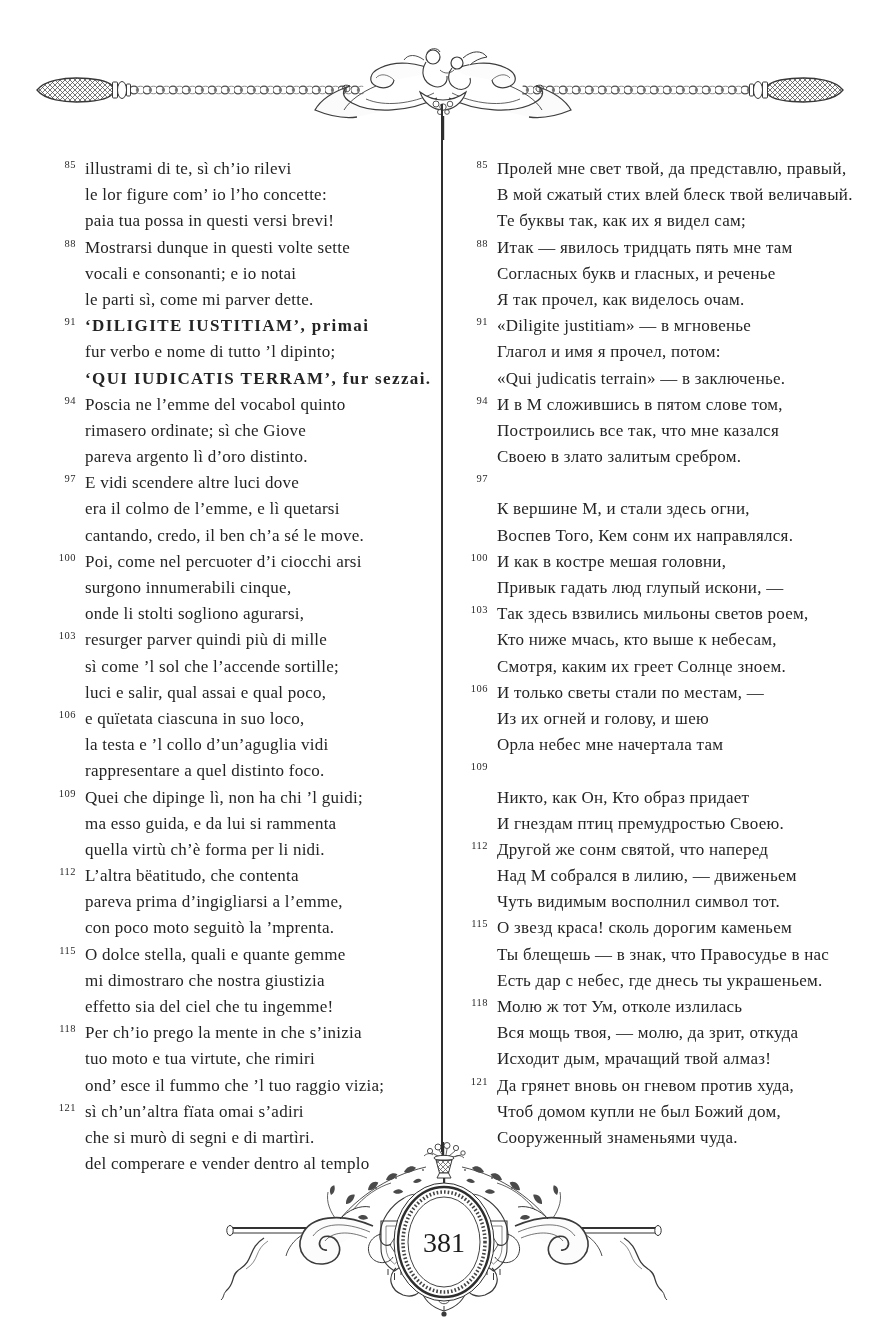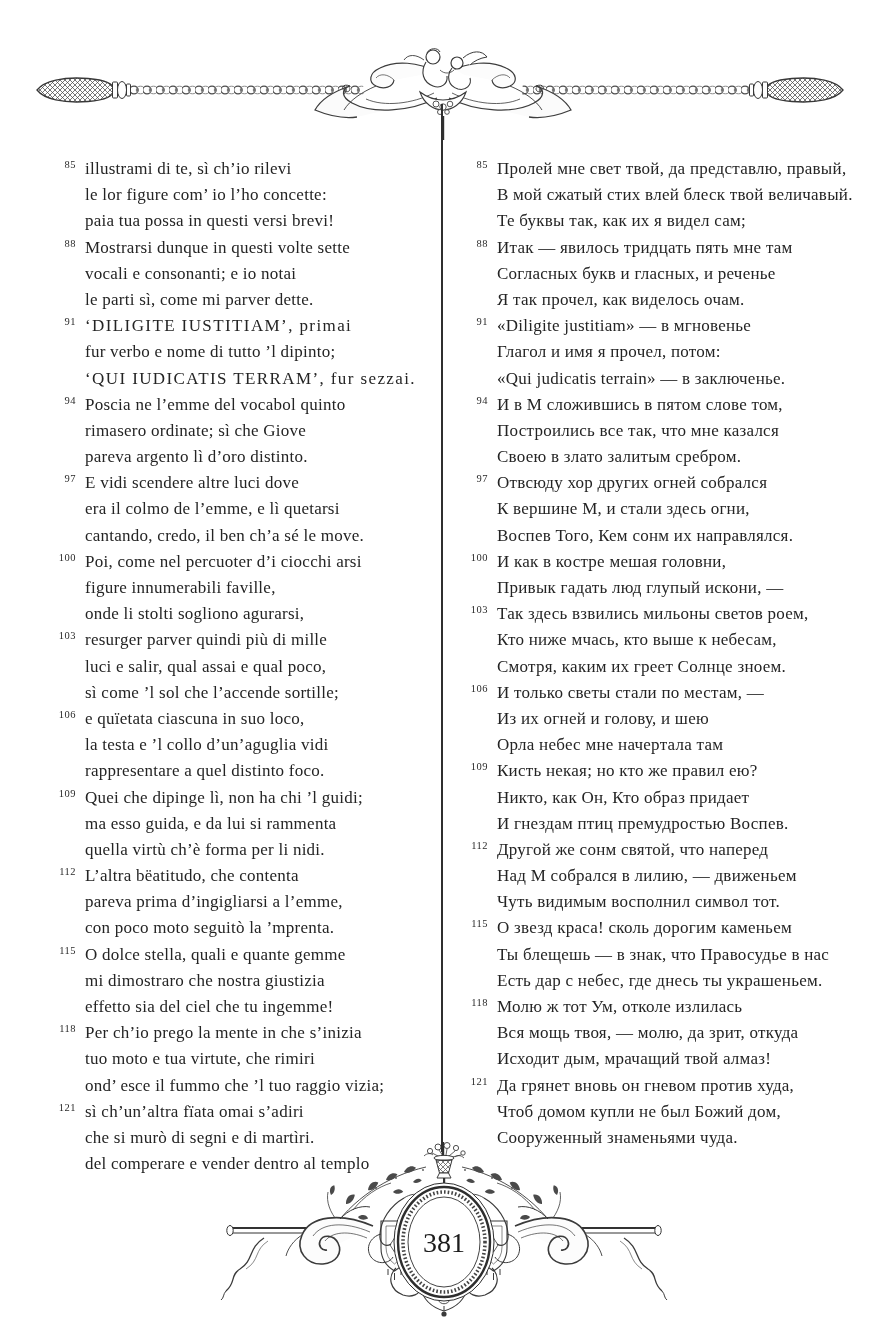--- a/index.html
+++ b/index.html
@@ -17,21 +17,21 @@
   .col.right{left:462px;width:408px;}
   .vline{position:relative;height:26.2px;}
   .vnum{
     position:absolute;left:0;top:3px;width:26px;text-align:right;
     font-size:10.5px;color:#2b2b2b;letter-spacing:0.5px;
   }
   .vtext{
     position:absolute;left:35px;top:0;font-size:17px;line-height:26.2px;
     white-space:nowrap;color:#242424;letter-spacing:0.25px;
   }
-  .vtext.caps{letter-spacing:1.4px;}
+  .vtext.caps{letter-spacing:1.4px;font-weight:bold;}
   svg .ink{stroke:#3a3a3a;fill:none;}
   svg text{font-family:"Liberation Serif","DejaVu Serif",serif;}
 </style>
 </head>
 <body>
 
 <div class="page">
 
   <svg id="topOrn" class="orn" viewBox="0 0 880 140" aria-hidden="true">
     <defs>
@@ -166,41 +166,41 @@
         <span class="vtext">cantando, credo, il ben ch’a sé le move.</span>
       </div>
 
       <div class="vline">
         <span class="vnum">100</span>
         <span class="vtext">Poi, come nel percuoter d’i ciocchi arsi</span>
       </div>
 
       <div class="vline">
         <span class="vnum"></span>
-        <span class="vtext">figure innumerabili faville,</span>
+        <span class="vtext">surgono innumerabili cinque,</span>
       </div>
 
       <div class="vline">
         <span class="vnum"></span>
         <span class="vtext">onde li stolti sogliono agurarsi,</span>
       </div>
 
       <div class="vline">
         <span class="vnum">103</span>
         <span class="vtext">resurger parver quindi più di mille</span>
       </div>
 
       <div class="vline">
         <span class="vnum"></span>
+        <span class="vtext">sì come ’l sol che l’accende sortille;</span>
+      </div>
+
+      <div class="vline">
+        <span class="vnum"></span>
         <span class="vtext">luci e salir, qual assai e qual poco,</span>
-      </div>
-
-      <div class="vline">
-        <span class="vnum"></span>
-        <span class="vtext">sì come ’l sol che l’accende sortille;</span>
       </div>
 
       <div class="vline">
         <span class="vnum">106</span>
         <span class="vtext">e quïetata ciascuna in suo loco,</span>
       </div>
 
       <div class="vline">
         <span class="vnum"></span>
         <span class="vtext">la testa e ’l collo d’un’aguglia vidi</span>
@@ -344,21 +344,20 @@
         <span class="vtext">Построились все так, что мне казался</span>
       </div>
 
       <div class="vline">
         <span class="vnum"></span>
         <span class="vtext">Своею в злато залитым сребром.</span>
       </div>
 
       <div class="vline">
         <span class="vnum">97</span>
-        <span class="vtext">Отвсюду хор других огней собрался</span>
       </div>
 
       <div class="vline">
         <span class="vnum"></span>
         <span class="vtext">К вершине М, и стали здесь огни,</span>
       </div>
 
       <div class="vline">
         <span class="vnum"></span>
         <span class="vtext">Воспев Того, Кем сонм их направлялся.</span>
@@ -400,31 +399,30 @@
         <span class="vtext">Из их огней и голову, и шею</span>
       </div>
 
       <div class="vline">
         <span class="vnum"></span>
         <span class="vtext">Орла небес мне начертала там</span>
       </div>
 
       <div class="vline">
         <span class="vnum">109</span>
-        <span class="vtext">Кисть некая; но кто же правил ею?</span>
       </div>
 
       <div class="vline">
         <span class="vnum"></span>
         <span class="vtext">Никто, как Он, Кто образ придает</span>
       </div>
 
       <div class="vline">
         <span class="vnum"></span>
-        <span class="vtext">И гнездам птиц премудростью Воспев.</span>
+        <span class="vtext">И гнездам птиц премудростью Своею.</span>
       </div>
 
       <div class="vline">
         <span class="vnum">112</span>
         <span class="vtext">Другой же сонм святой, что наперед</span>
       </div>
 
       <div class="vline">
         <span class="vnum"></span>
         <span class="vtext">Над М собрался в лилию, — движеньем</span>

